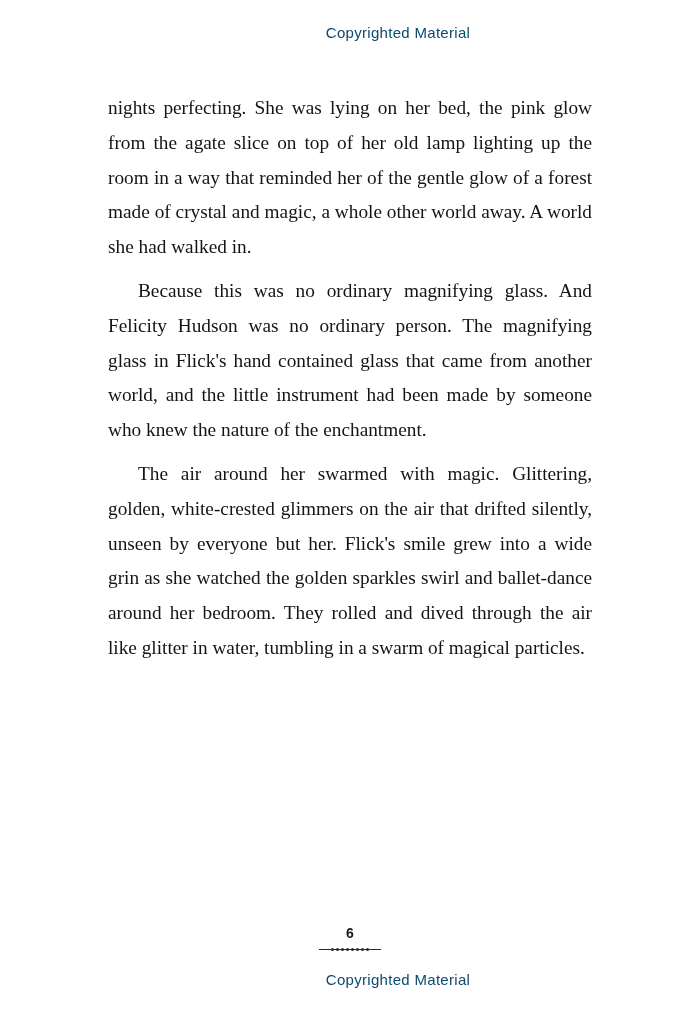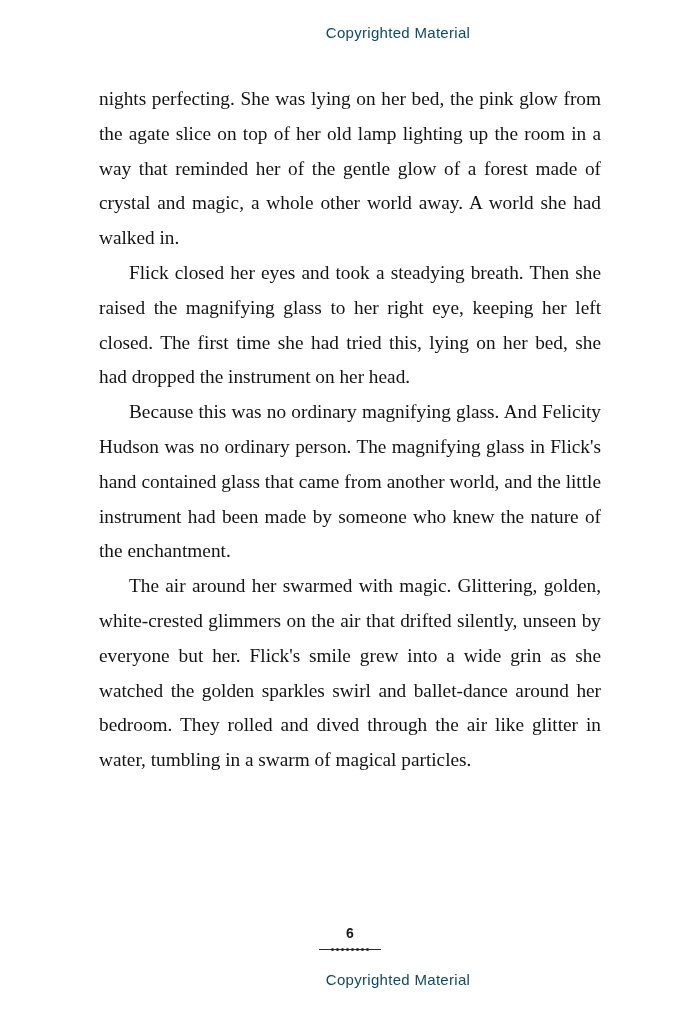--- a/index.html
+++ b/index.html
@@ -40,21 +40,21 @@
     left: 99px;
     top: 82px;
     width: 502px;
     font-size: 19.3px;
     line-height: 34.8px;
     text-align: justify;
     text-justify: inter-word;
     color: #141414;
   }
   .body-text p {
-    margin: 0;
+    margin: 9px;
   }
   .body-text p.indent {
     text-indent: 30px;
   }
 
   .folio {
     position: absolute;
     left: 0;
     top: 926px;
     width: 100%;
@@ -101,21 +101,20 @@
 </style>
 </head>
 <body>
 
 <div class="page">
 
   <div class="watermark watermark-top">Copyrighted Material</div>
 
   <div class="body-text">
     <p>nights perfecting. She was lying on her bed, the pink glow from the agate slice on top of her old lamp lighting up the room in a way that reminded her of the gentle glow of a forest made of crystal and magic, a whole other world away. A world she had walked in.</p>
-    <p class="indent">Flick closed her eyes and took a steadying breath. Then she raised the magnifying glass to her right eye, keeping her left closed. The first time she had tried this, lying on her bed, she had dropped the instrument on her head.</p>
     <p class="indent">Because this was no ordinary magnifying glass. And Felicity Hudson was no ordinary person. The magnifying glass in Flick's hand contained glass that came from another world, and the little instrument had been made by someone who knew the nature of the enchantment.</p>
     <p class="indent">The air around her swarmed with magic. Glittering, golden, white-crested glimmers on the air that drifted silently, unseen by everyone but her. Flick's smile grew into a wide grin as she watched the golden sparkles swirl and ballet-dance around her bedroom. They rolled and dived through the air like glitter in water, tumbling in a swarm of magical particles.</p>
   </div>
 
   <div class="folio">
     <div class="folio-num">6</div>
     <div class="folio-rule">
       <span class="line"></span>
       <span class="dots">
         <i></i>

